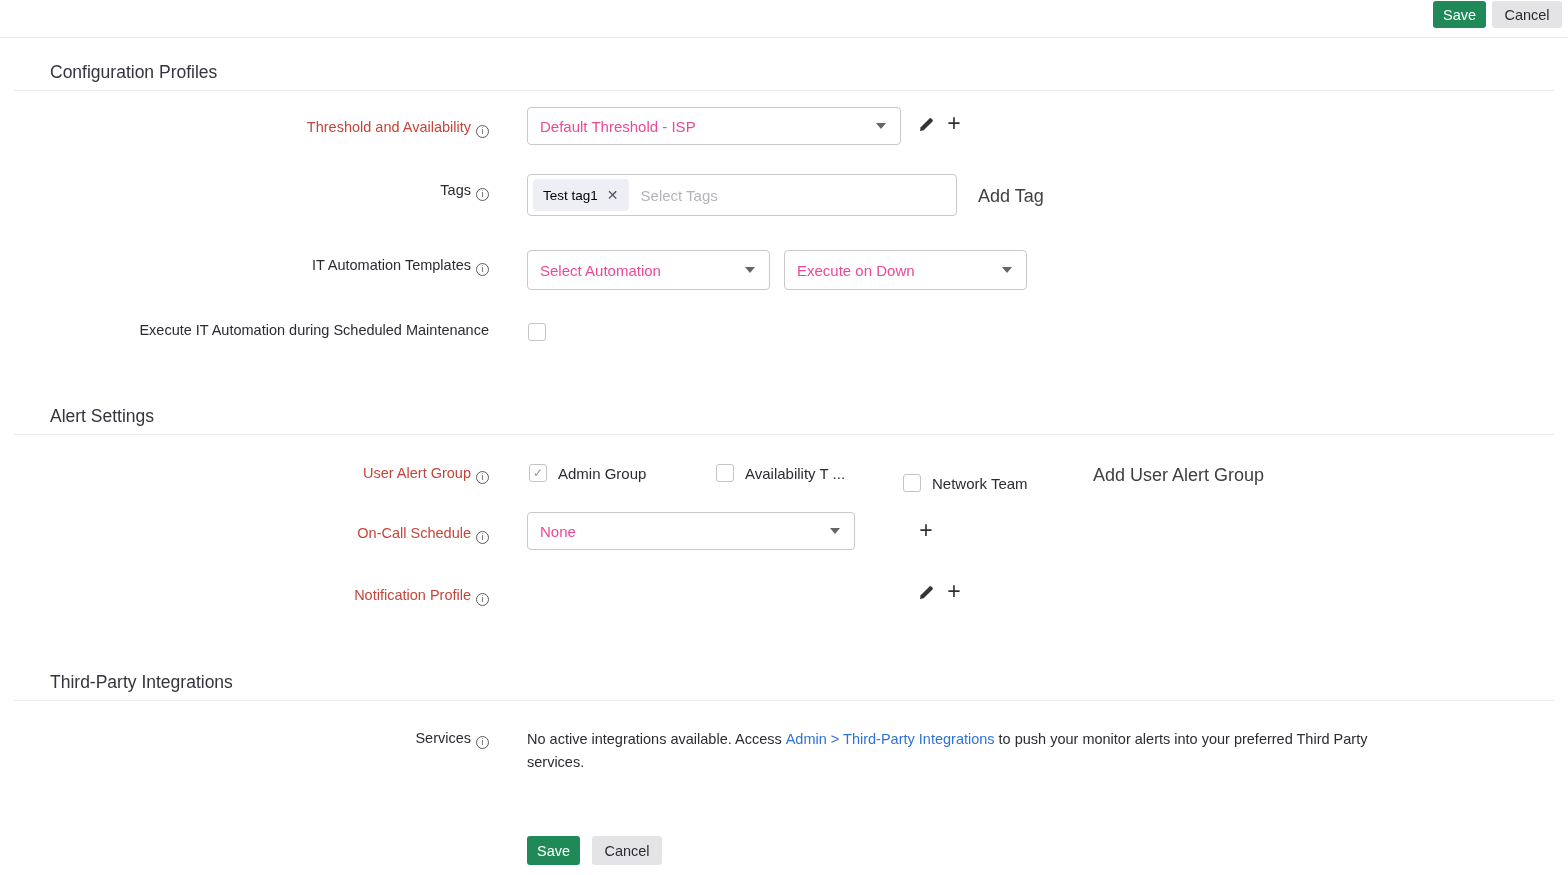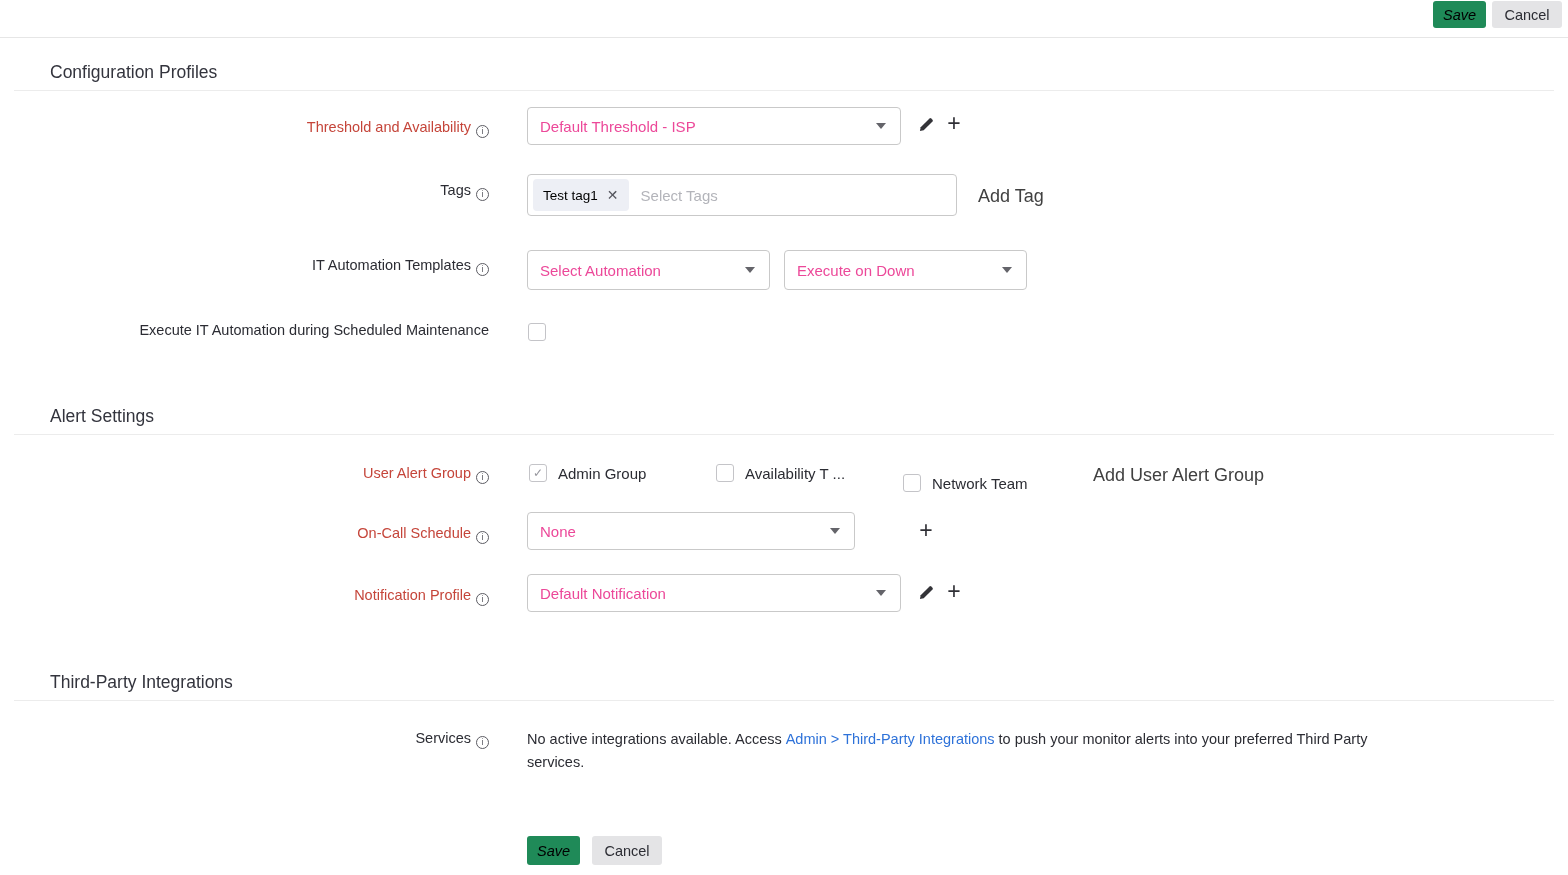--- a/index.html
+++ b/index.html
@@ -5,21 +5,21 @@
   * { margin:0; padding:0; box-sizing:border-box; }
   body { background:#fff; font-family:"Liberation Sans", sans-serif; }
   .page { position:relative; width:1568px; height:875px; background:#fff; overflow:hidden; color:#2b2c33; }
 
   .abs { position:absolute; }
   .divider { position:absolute; height:1px; background:#ececec; }
 
   
   .page-title { position:absolute; left:8px; top:4px; font-size:21px; font-weight:500; color:#26272e; }
   .btn { display:flex; align-items:center; justify-content:center; border-radius:3px; font-size:14.5px; cursor:pointer; border:none; font-family:"Liberation Sans", sans-serif; }
-  .btn-save { background:#1f8a58; color:#000000;font-style:italic; }
+  .btn-save { background:#1f8a58; color:#ffffff; }
   .btn-cancel { background:#e4e4e6; color:#2b2c33; }
 
   .section-title { position:absolute; left:50px; font-size:17.5px; color:#33343d; }
 
   
   .flabel { position:absolute; left:0; width:489px; text-align:right; font-size:14.5px; color:#2b2c33; white-space:nowrap; }
   .flabel.red { color:#c5453a; }
   .info-ic { display:inline-block; width:13px; height:13px; border:1px solid #5c5c63; border-radius:50%; font-size:9px; line-height:11px; text-align:center; color:#5c5c63; margin-left:5px; vertical-align:-2px; font-style:normal; }
 
   
@@ -142,24 +142,20 @@
     <span class="val">None</span>
     <span class="caret"></span>
   </div>
   <div class="icon-btn" style="left:915px; top:519px;">
     <span class="plus-glyph">+</span>
   </div>
 
   <div class="flabel red" style="top:587px;">
     <span>Notification Profile</span><span class="info-ic">i</span>
   </div>
-  <div class="select" style="left:527px; top:574px; width:374px;">
-    <span class="val">Default Notification</span>
-    <span class="caret"></span>
-  </div>
   <div class="icon-btn" style="left:915px; top:581px;">
     <svg class="pencil-svg" viewBox="0 0 16 16">
         <path d="M11.2 1.6a1.3 1.3 0 0 1 1.8 0l1.4 1.4a1.3 1.3 0 0 1 0 1.8L5 14.2l-4 .8.8-4Z"></path>
       </svg>
   </div>
   <div class="icon-btn" style="left:943px; top:580px;">
     <span class="plus-glyph">+</span>
   </div>
 
   <div class="section-title" style="top:672px;">Third-Party Integrations</div>

